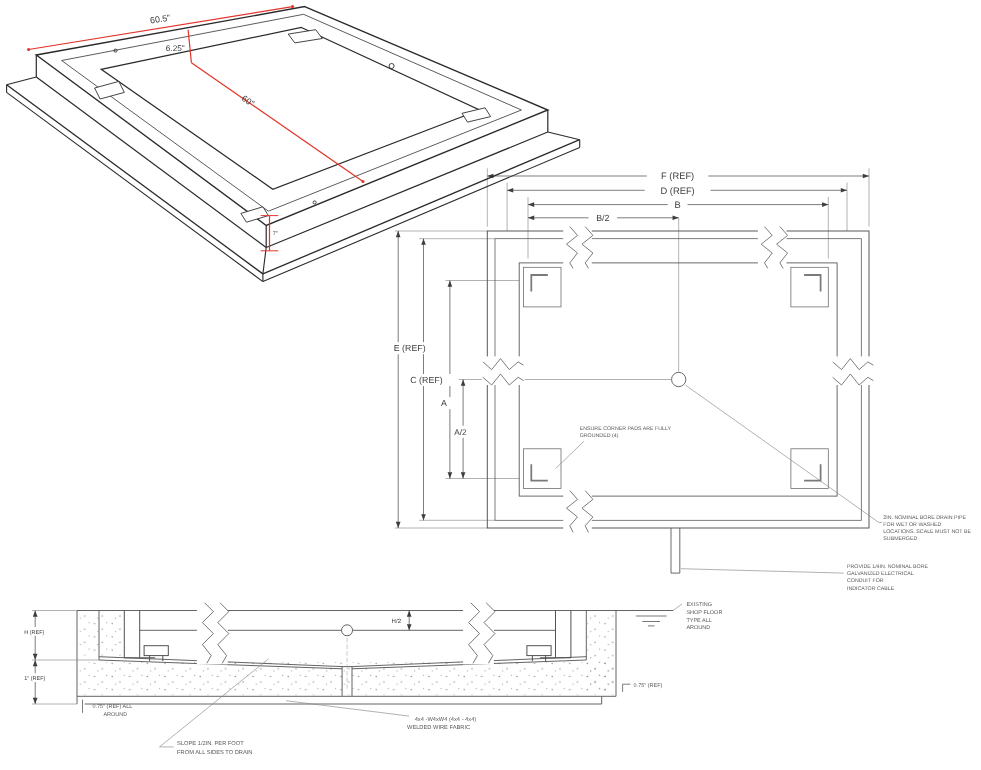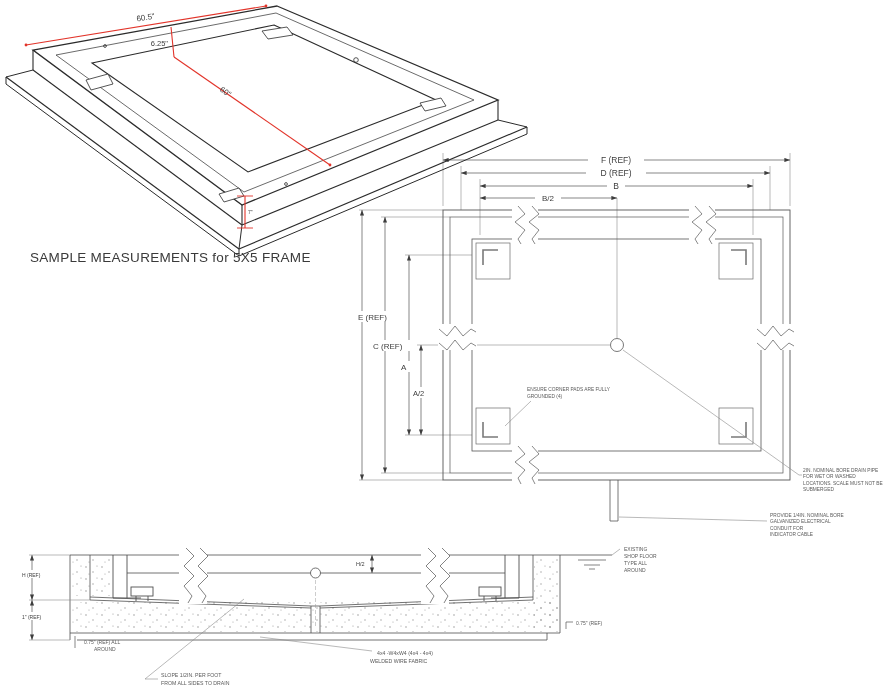--- a/index.html
+++ b/index.html
@@ -308,15 +308,14 @@
       <circle cx="330" cy="165" r="1.4" fill="#e2342a" stroke="none"></circle>
     </g>
     <g fill="#c18e87">
       <text x="146" y="20" font-size="8" text-anchor="middle" fill="#c18e87" transform="rotate(-9 146 20)">60.5"</text>
       <text x="168" y="46" font-size="7.5" text-anchor="end" fill="#c18e87">6.25"</text>
       <text x="224" y="94" font-size="8" text-anchor="middle" fill="#c18e87" transform="rotate(34 224 94)">60"</text>
       <text x="248" y="214" font-size="5" fill="#cfc5c2">7"</text>
     </g>
   </svg>
 
-  <div class="caption">SAMPLE MEASUREMENTS for 5X5 FRAME</div>
 
 </div>
 
 </body></html>

